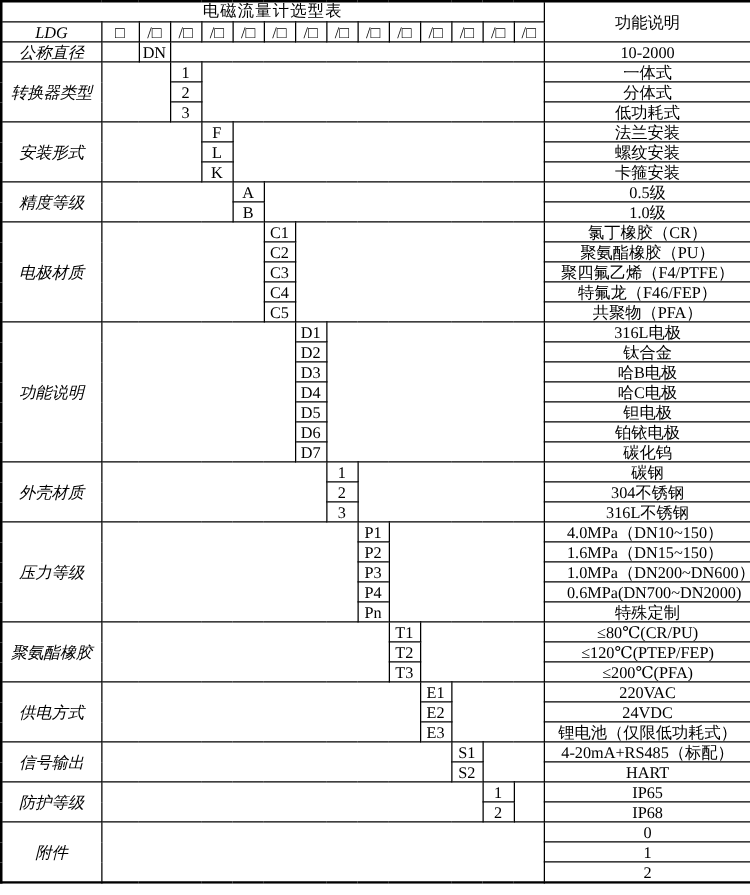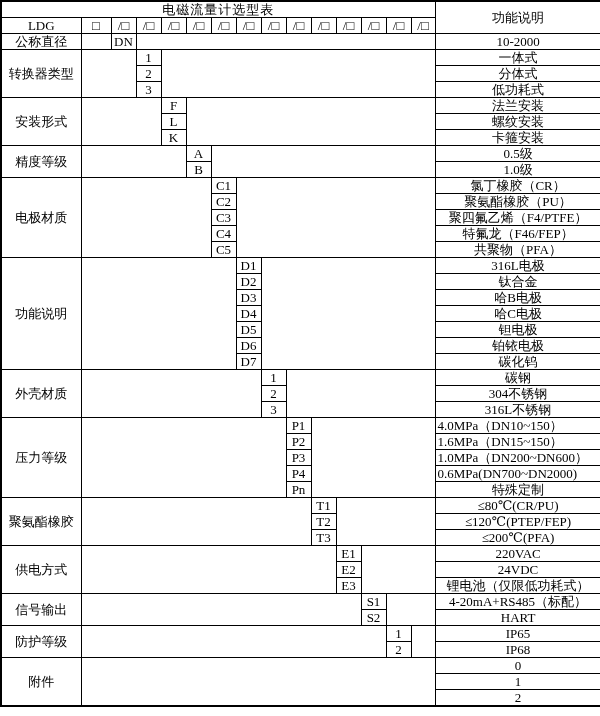--- a/index.html
+++ b/index.html
@@ -15,28 +15,28 @@
     border:1px solid #000;
     height:15px;
     padding:0;
     font-size:13px;
     line-height:15px;
     text-align:center;
     vertical-align:middle;
     white-space:nowrap;
     overflow:hidden;
   }
-  td.title{font-size:15px;letter-spacing:1px;}
+  td.title{font-size:15px;letter-spacing:1px;font-family:Liberation Mono, monospace;}
   td.hdr{font-size:14px;font-family:Liberation Serif, serif;}
-  td.name{font-size:14px;}
+  td.name{font-size:14px;font-style:italic;}
   td.ldg{text-align:left;padding-left:6px;}
   td.code{font-size:12px;}
   td.slash{font-size:11px;}
   td.desc{font-size:13px;margin-left:19px;}
-  td.desc.left{text-align:left;padding-left:2px;}
+  td.desc.left{text-align:left;padding-left:18px;}
   td.spacer{border-top:1px solid #000;border-bottom:1px solid #000;}
 </style>
 </head>
 <body>
 
 <table class="sel">
   <colgroup>
     <col style="width:80px">
     <col style="width:30px">
     <col style="width:25px">

